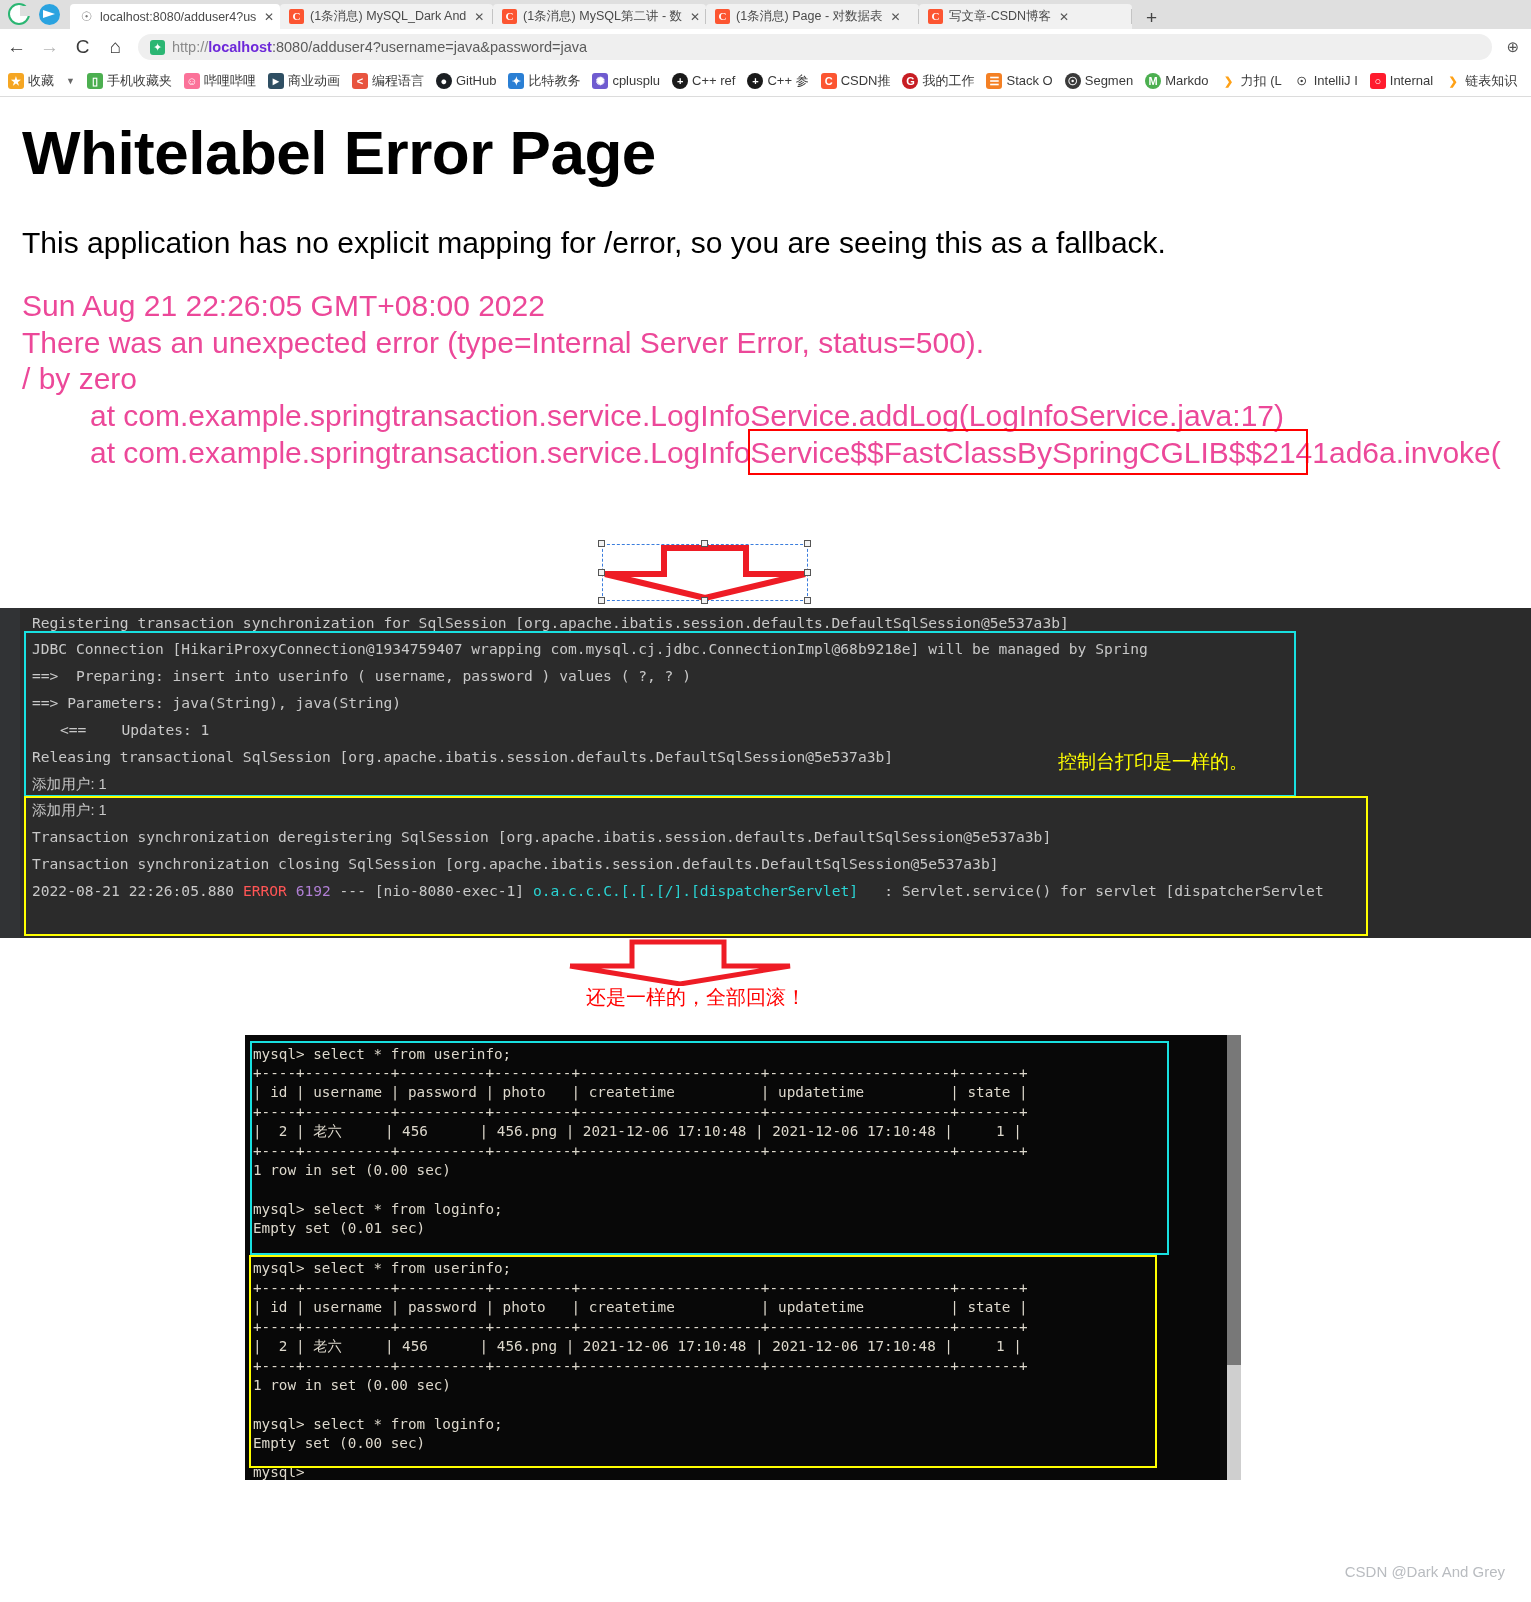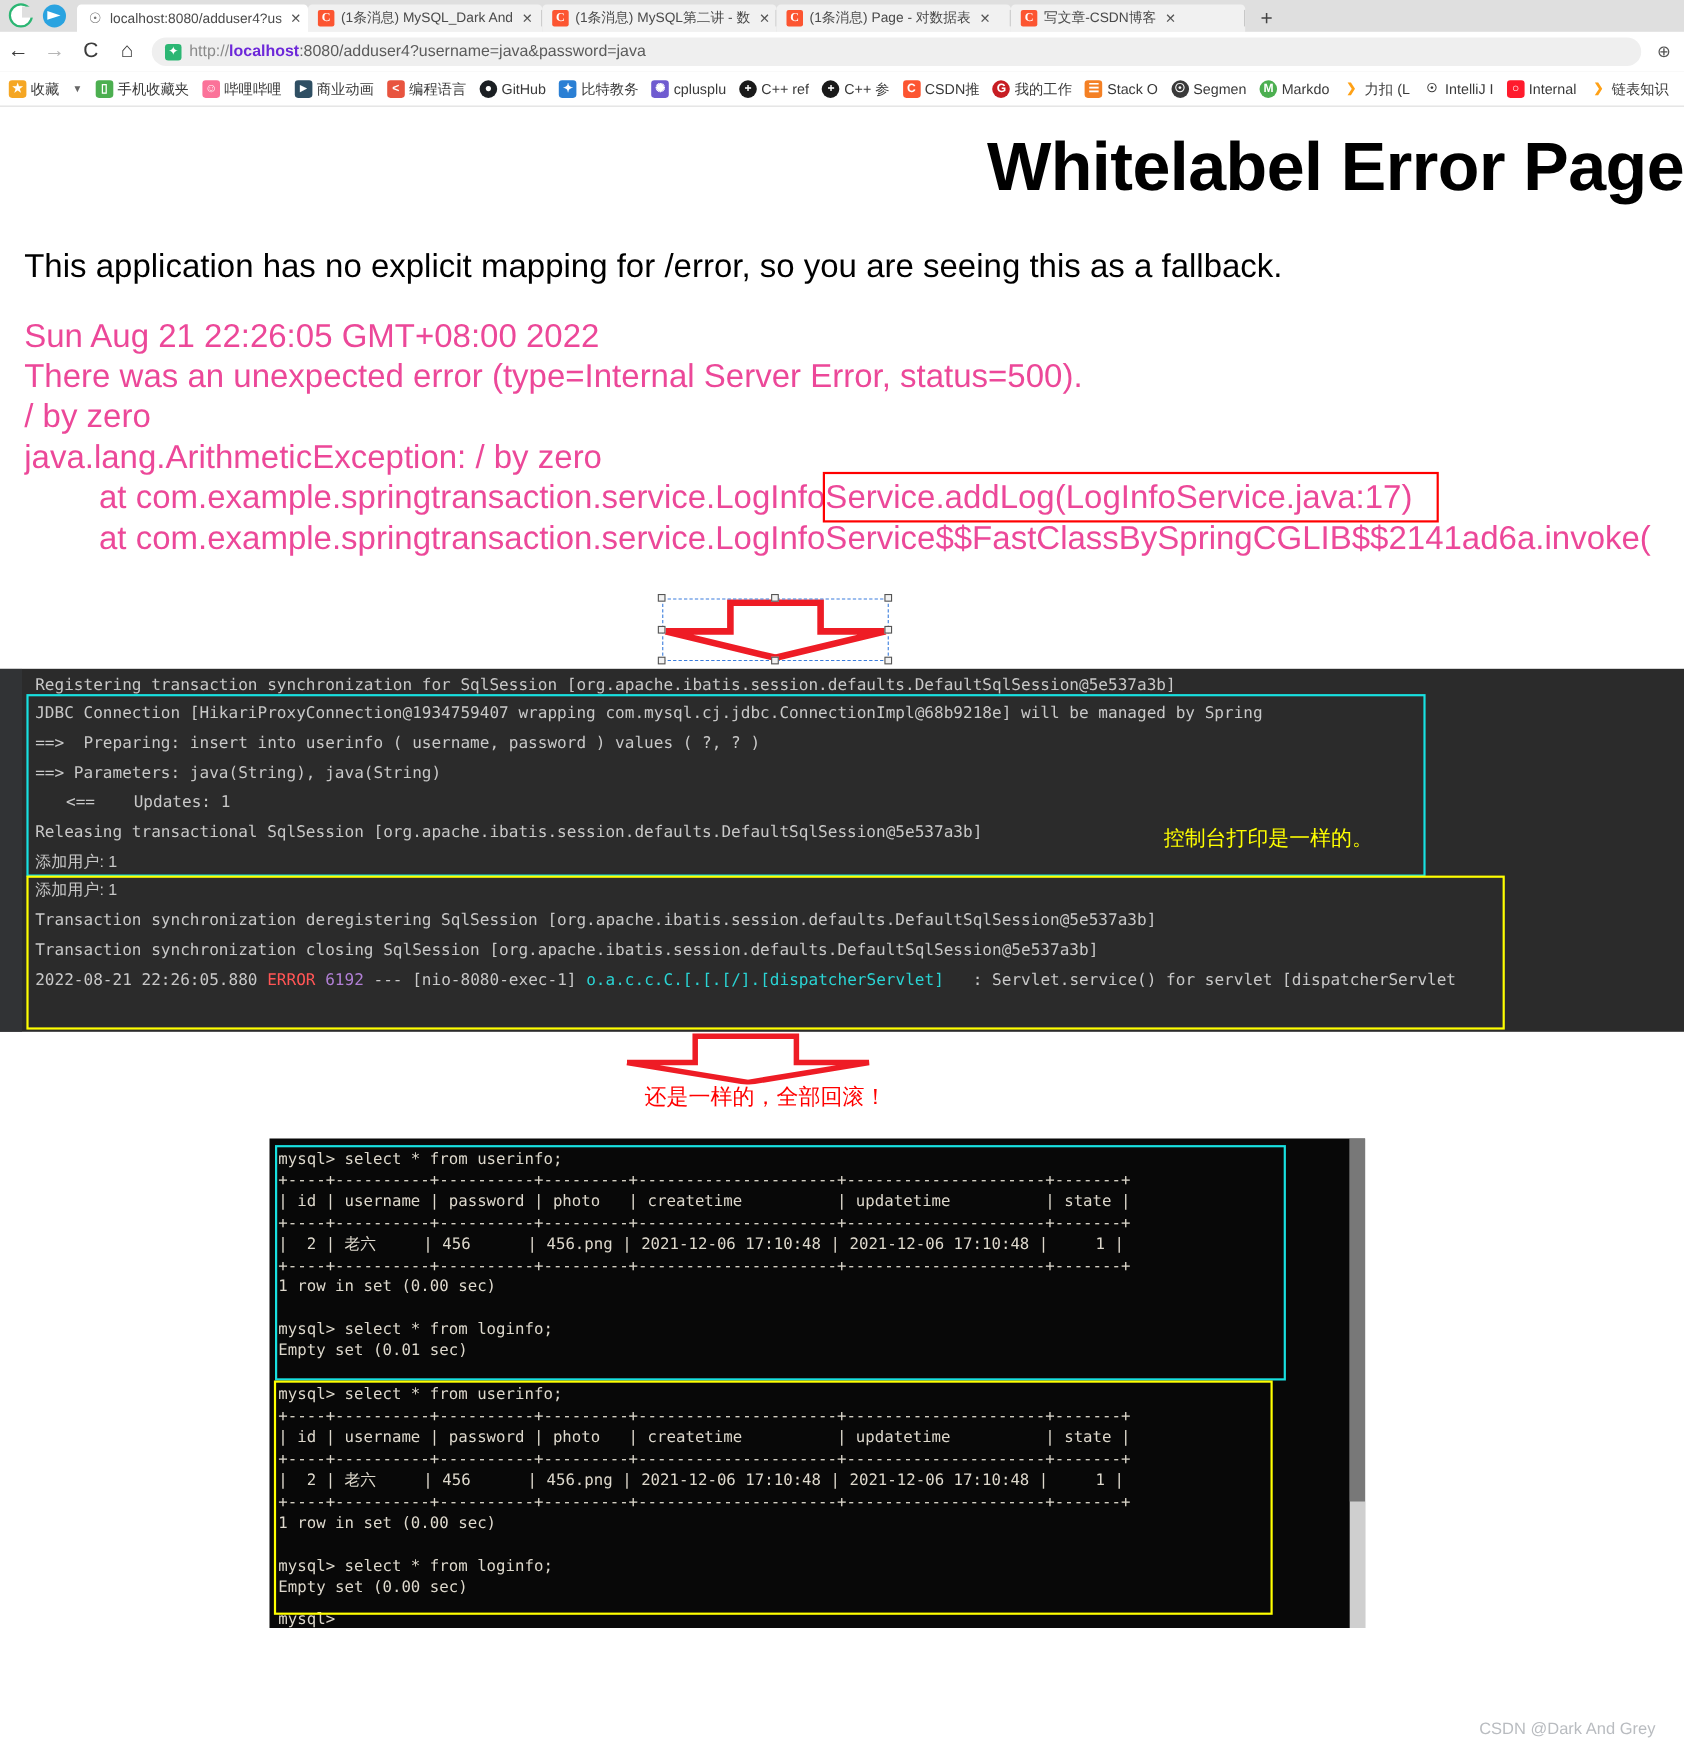--- a/index.html
+++ b/index.html
@@ -172,21 +172,20 @@
     padding: 0 0 0 22px;
     box-sizing: border-box;
   }
   .err-h1 {
     font-size: 62px;
     font-weight: bold;
     margin: 22px 0 40px 0;
     letter-spacing: -0.5px;
     color: #000;
     line-height: 1.05;
-    text-align: right;
   }
   .err-p {
     font-size: 30px;
     color: #000;
     margin: 0 0 26px 0;
     line-height: 1.22;
   }
   .err-stack {
     font-size: 30px;
     color: #ec4899;
@@ -465,21 +464,20 @@
         <span>链表知识</span>
       </div>
   </div>
 
   <div class="errorbody">
     <h1 class="err-h1">Whitelabel Error Page</h1>
     <p class="err-p">This application has no explicit mapping for /error, so you are seeing this as a fallback.</p>
     <div class="err-stack">Sun Aug 21 22:26:05 GMT+08:00 2022</div>
     <div class="err-stack">There was an unexpected error (type=Internal Server Error, status=500).</div>
     <div class="err-stack">/ by zero</div>
-    <div class="err-stack">java.lang.ArithmeticException: / by zero</div>
     <div class="err-stack stack-indent">at com.example.springtransaction.service.LogInfoService.addLog(LogInfoService.java:17)</div>
     <div class="err-stack stack-indent">at com.example.springtransaction.service.LogInfoService$$FastClassBySpringCGLIB$$2141ad6a.invoke(</div>
   </div>
 
   <div class="redbox-anno"></div>
 
   <div class="arrow-sel">
     <svg width="206" height="57" viewBox="0 0 206 57">
       <polyline points="3,30 62,30 62,4 144,4 144,30 203,30 103,54 3,30" fill="none" stroke="#ee1c25" stroke-width="6" stroke-linejoin="miter"></polyline>
     </svg>

